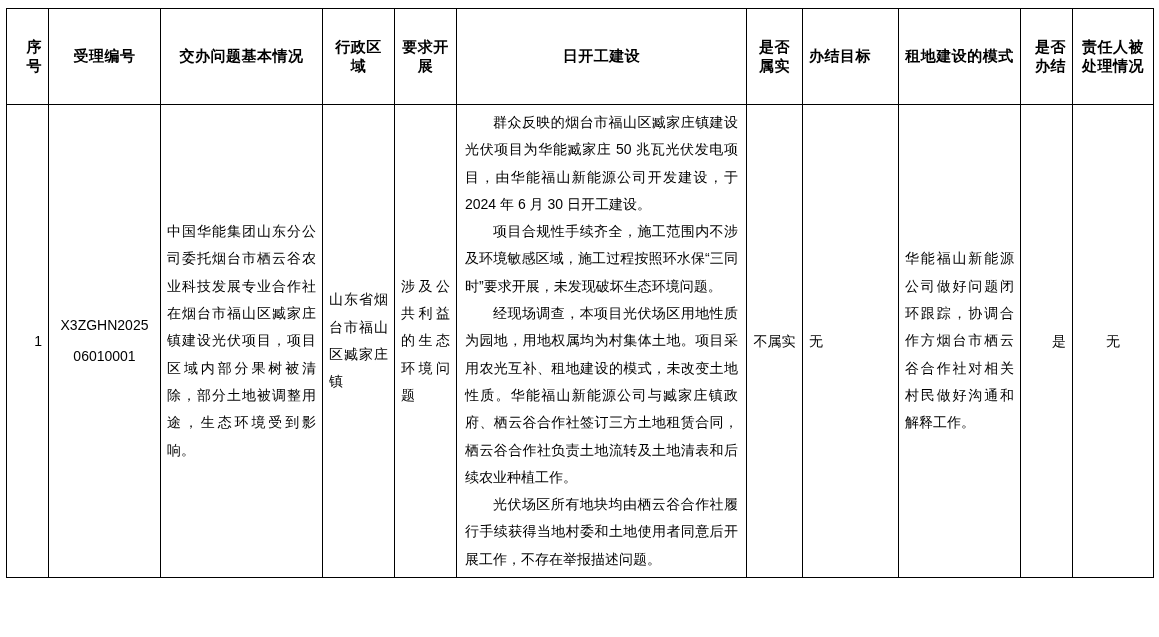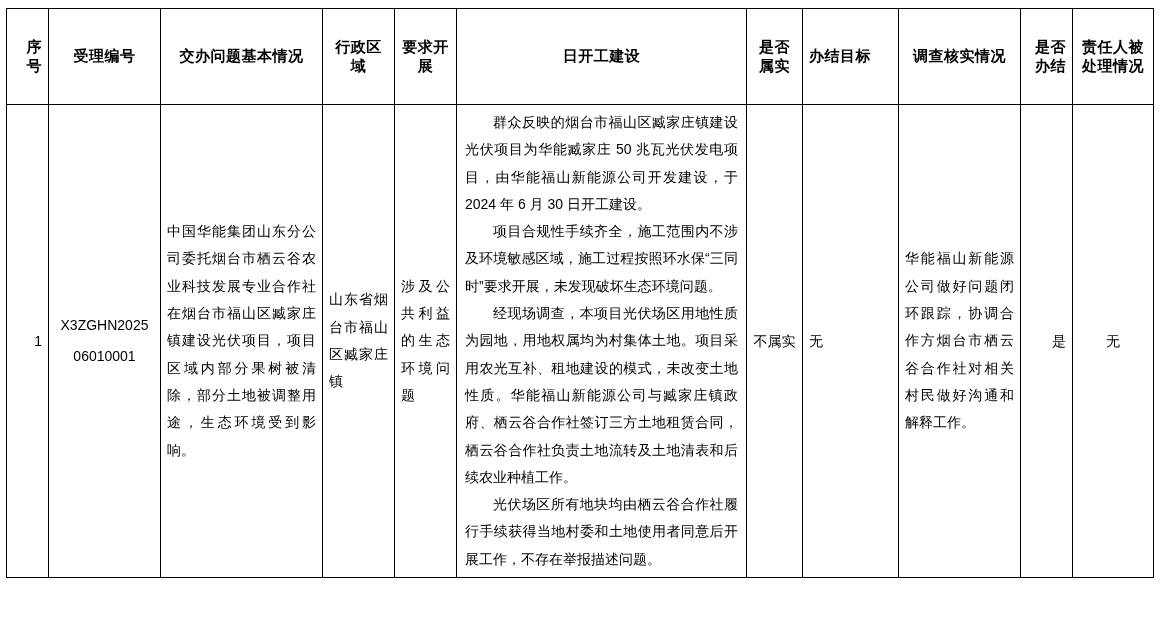--- a/index.html
+++ b/index.html
@@ -82,21 +82,21 @@
     <thead>
       <tr>
         <th class="c-seq">序号</th>
         <th class="c-code">受理编号</th>
         <th class="c-basic">交办问题基本情况</th>
         <th class="c-region">行政区域</th>
         <th class="c-type">要求开展</th>
         <th class="c-investig">日开工建设</th>
         <th class="c-true">是否属实</th>
         <th class="c-goal">办结目标</th>
-        <th class="c-handle">调查核实情况</th>
+        <th class="c-handle">租地建设的模式</th>
         <th class="c-done">是否办结</th>
         <th class="c-person">责任人被处理情况</th>
       </tr>
     </thead>
     <tbody>
       <tr class="row-main">
         <td class="c-seq">1</td>
         <td class="c-code">
           <div class="code-lines">
             <span>X3ZGHN2025</span>

